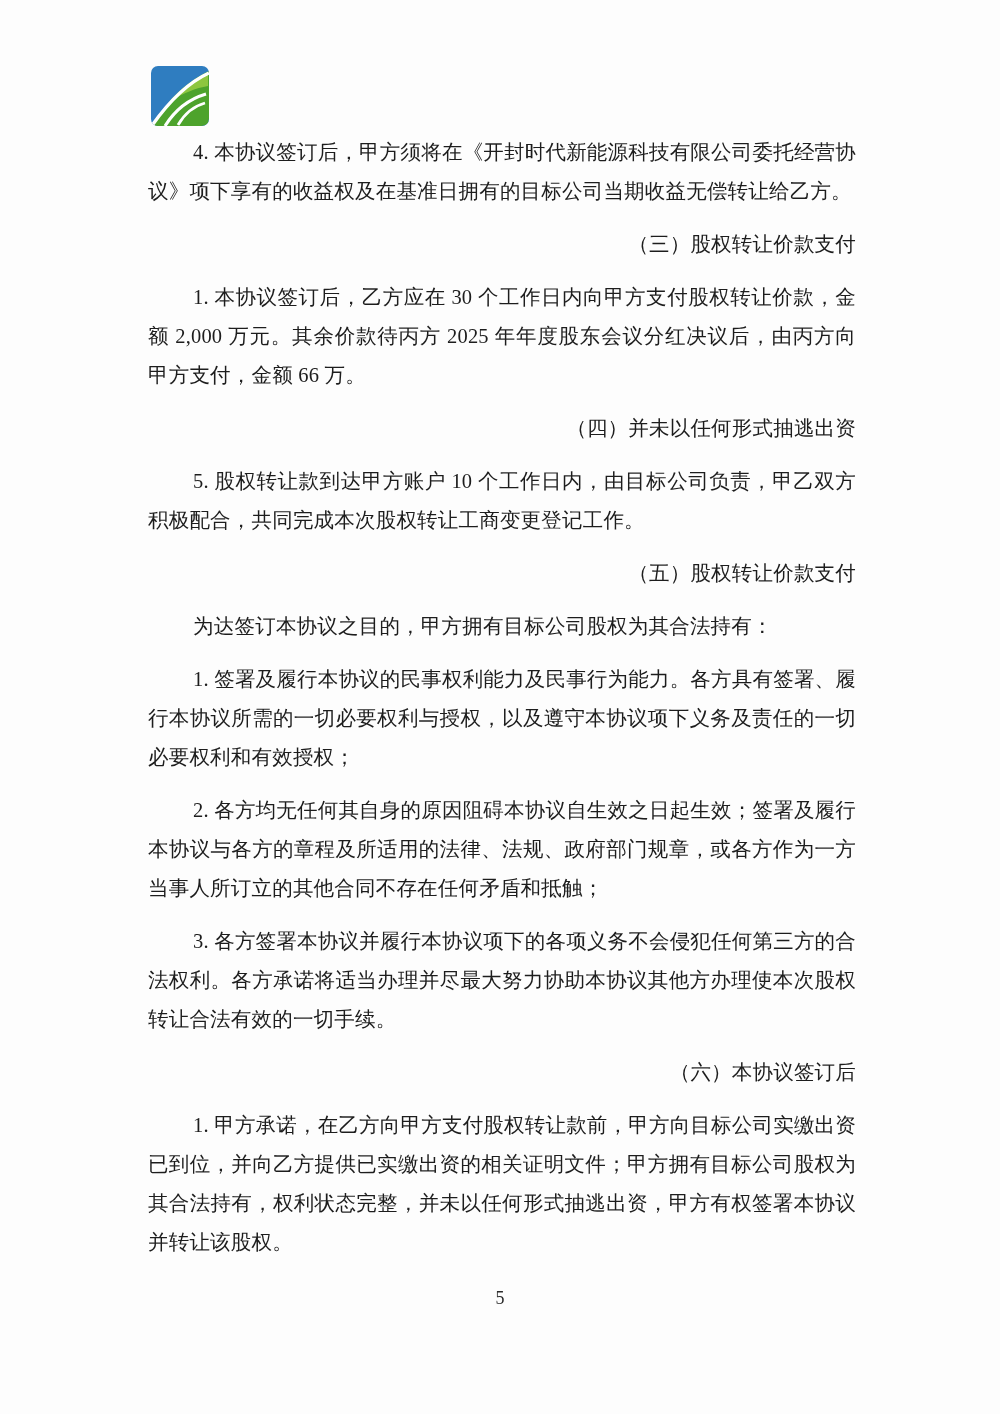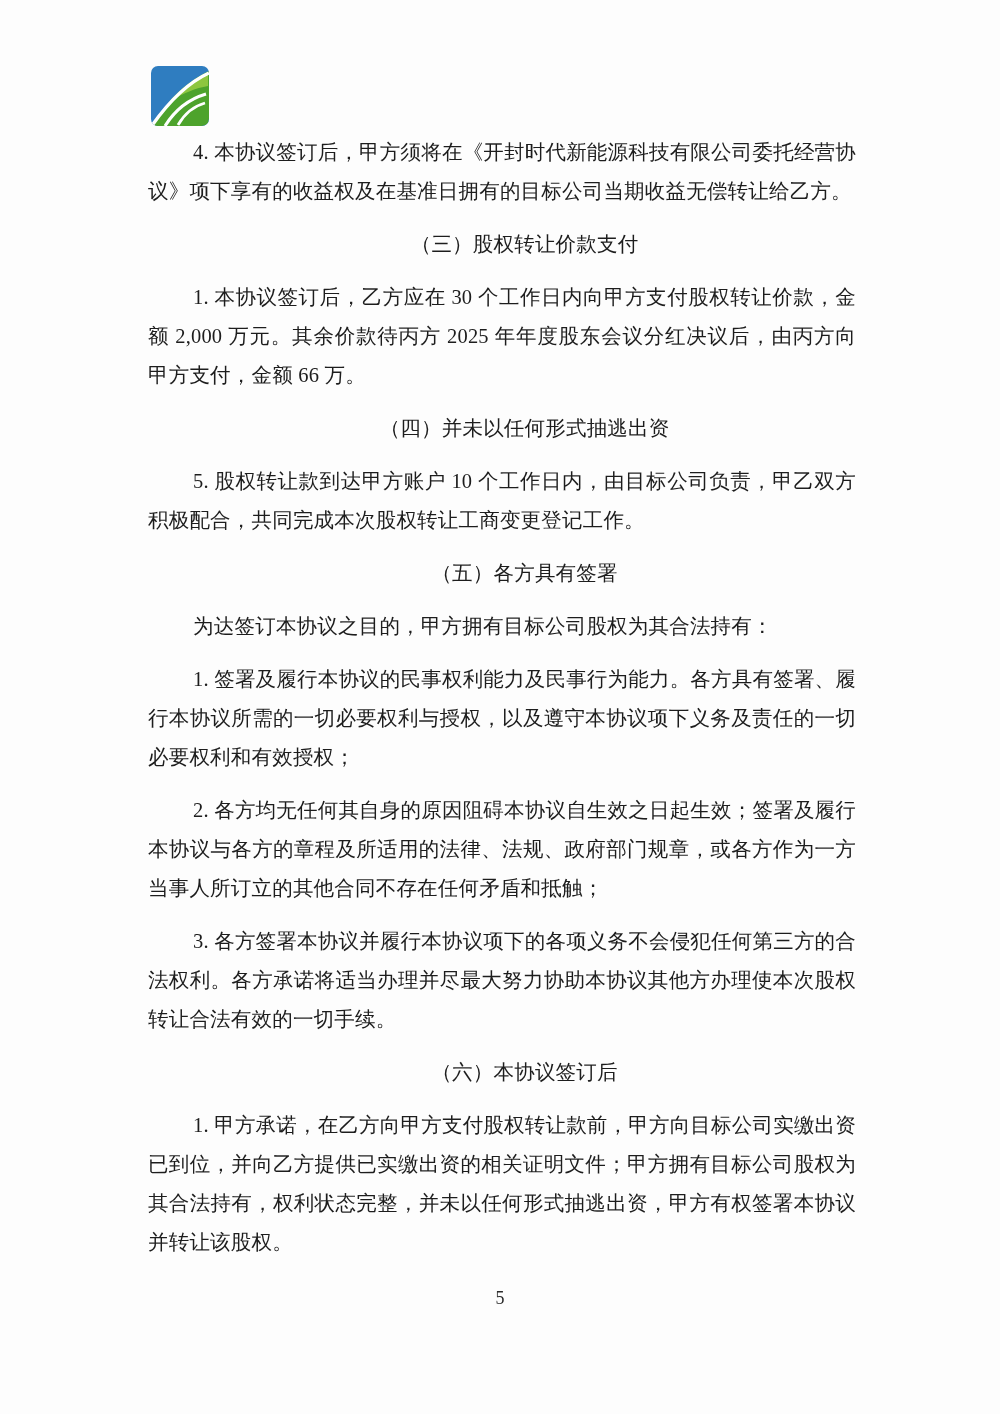--- a/index.html
+++ b/index.html
@@ -27,21 +27,21 @@
   }
   .block {
     font-size: 20.5px;
     line-height: 39px;
     margin: 0 0 14px 0;
     text-align: justify;
     text-indent: 2.2em;
     letter-spacing: 0.2px;
     color: #1d1d1d;
   }
-  .heading { text-align: center; }
+  .heading { text-align: right; }
   .page-number {
     position: absolute;
     left: 0; right: 0; top: 1288px;
     text-align: center;
     font-size: 18px;
     color: #2a2a2a;
   }
 </style>
 </head>
 <body>
@@ -65,21 +65,21 @@
       </g>
     </svg>
   </div>
 
   <main class="doc-body">
       <p class="block">4. 本协议签订后，甲方须将在《开封时代新能源科技有限公司委托经营协议》项下享有的收益权及在基准日拥有的目标公司当期收益无偿转让给乙方。</p>
       <p class="block heading">（三）股权转让价款支付</p>
       <p class="block">1. 本协议签订后，乙方应在 30 个工作日内向甲方支付股权转让价款，金额 2,000 万元。其余价款待丙方 2025 年年度股东会议分红决议后，由丙方向甲方支付，金额 66 万。</p>
       <p class="block heading">（四）并未以任何形式抽逃出资</p>
       <p class="block">5. 股权转让款到达甲方账户 10 个工作日内，由目标公司负责，甲乙双方积极配合，共同完成本次股权转让工商变更登记工作。</p>
-      <p class="block heading">（五）各方具有签署</p>
+      <p class="block heading">（五）股权转让价款支付</p>
       <p class="block">为达签订本协议之目的，甲方拥有目标公司股权为其合法持有：</p>
       <p class="block">1. 签署及履行本协议的民事权利能力及民事行为能力。各方具有签署、履行本协议所需的一切必要权利与授权，以及遵守本协议项下义务及责任的一切必要权利和有效授权；</p>
       <p class="block">2. 各方均无任何其自身的原因阻碍本协议自生效之日起生效；签署及履行本协议与各方的章程及所适用的法律、法规、政府部门规章，或各方作为一方当事人所订立的其他合同不存在任何矛盾和抵触；</p>
       <p class="block">3. 各方签署本协议并履行本协议项下的各项义务不会侵犯任何第三方的合法权利。各方承诺将适当办理并尽最大努力协助本协议其他方办理使本次股权转让合法有效的一切手续。</p>
       <p class="block heading">（六）本协议签订后</p>
       <p class="block">1. 甲方承诺，在乙方向甲方支付股权转让款前，甲方向目标公司实缴出资已到位，并向乙方提供已实缴出资的相关证明文件；甲方拥有目标公司股权为其合法持有，权利状态完整，并未以任何形式抽逃出资，甲方有权签署本协议并转让该股权。</p>
     </main>
 
   <div class="page-number">5</div>
 

